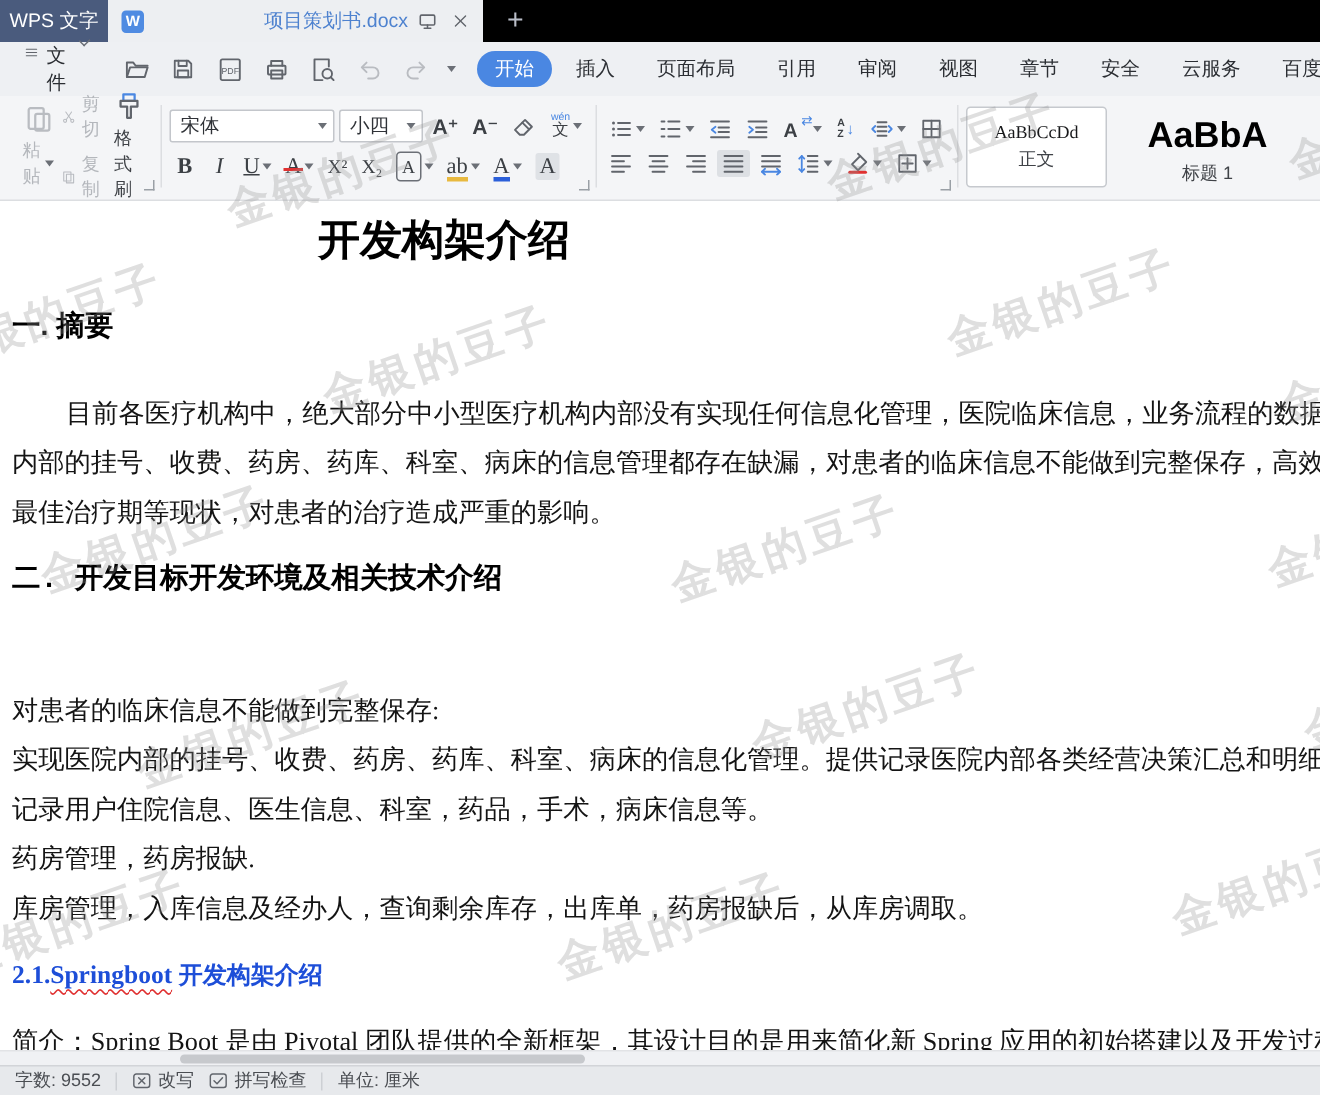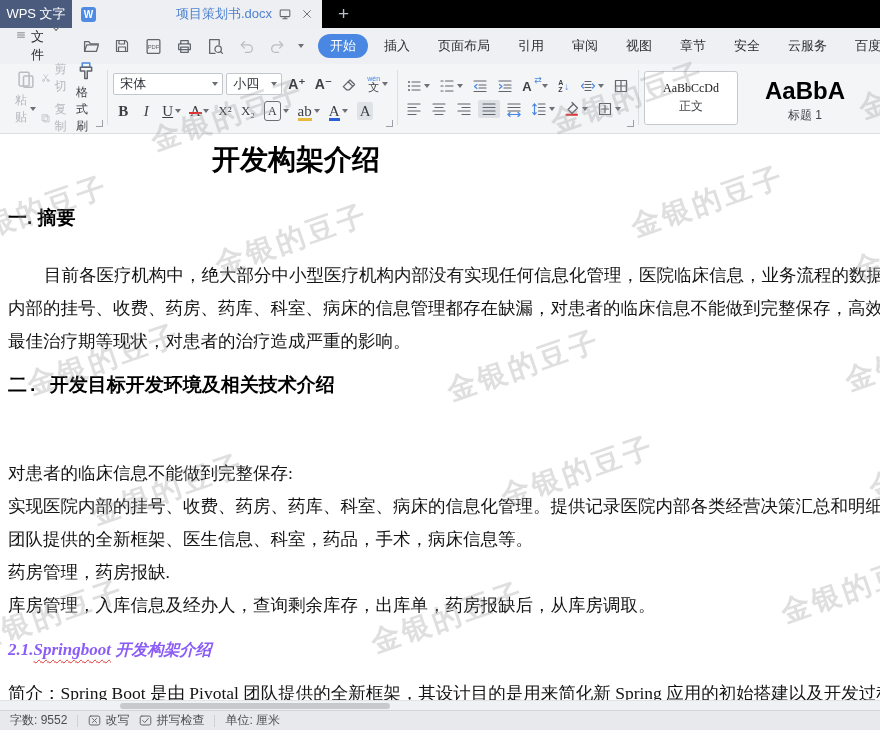--- a/index.html
+++ b/index.html
@@ -72,21 +72,21 @@
   
   .doc-area { position:relative; height:576px; background:#fff; overflow:hidden; }
   .dtitle { margin:8px 0 0 212px; font-size:28px; line-height:36px; font-weight:bold; color:#000; }
   .dh1 { margin:26px 0 0 8px; font-size:19px; line-height:27px; font-weight:bold; color:#000; white-space:nowrap; }
   .dh1.second { margin-top:15px;font-family:Liberation Mono, monospace; }
   .dp { margin:0 0 0 8px; font-size:17.5px; line-height:33px; color:#141414; font-family:"Liberation Serif","DejaVu Serif",serif; }
   .nowrap { white-space:nowrap; }
   .ind { text-indent:36px; }
   .dp.first { margin-top:28px; }
   .dp.gap { margin-top:57px; }
-  .dh3 { margin:17px 0 0 8px; font-size:16px; line-height:22px; font-weight:bold; color:#8b5cf6; white-space:nowrap;font-style:italic; }
+  .dh3 { margin:17px 0 0 8px; font-size:16px; line-height:22px; font-weight:bold; color:#1d4ed8; white-space:nowrap; }
   .dh3 .latin { font-family:"Liberation Serif","DejaVu Serif",serif; font-size:17px; }
   .wavy { text-decoration:underline; text-decoration-style:wavy; text-decoration-color:#e03131; text-decoration-thickness:1px; text-underline-offset:4px; }
   .dp.last { margin-top:16px; }
   .hscroll { position:absolute; left:0; right:0; bottom:0; height:10px; background:#f0f1f4; border-top:1px solid #e2e3e6; }
   .hthumb { position:absolute; left:120px; top:2px; width:270px; height:6px; background:#c7c9cd; border-radius:3px; }
 
   
   .statusbar { height:20px; background:#e7e9ec; border-top:1px solid #d2d4d8; display:flex; align-items:center; font-size:12px; color:#4a4d52; padding:0 10px; gap:10px; }
   .sdiv { width:1px; height:12px; background:#cdd0d4; }
   .sitem { display:flex; align-items:center; gap:4px; white-space:nowrap; }
@@ -487,21 +487,21 @@
 
   <div class="doc-area">
     <h1 class="dtitle">开发构架介绍</h1>
     <h2 class="dh1">一. 摘要</h2>
     <p class="dp first ind nowrap">目前各医疗机构中，绝大部分中小型医疗机构内部没有实现任何信息化管理，医院临床信息，业务流程的数据依然采取纸</p>
     <p class="dp nowrap">内部的挂号、收费、药房、药库、科室、病床的信息管理都存在缺漏，对患者的临床信息不能做到完整保存，高效查询，数据</p>
     <p class="dp nowrap">最佳治疗期等现状，对患者的治疗造成严重的影响。</p>
     <h2 class="dh1 second">二. 开发目标开发环境及相关技术介绍</h2>
     <p class="dp gap nowrap">对患者的临床信息不能做到完整保存:</p>
     <p class="dp nowrap">实现医院内部的挂号、收费、药房、药库、科室、病床的信息化管理。提供记录医院内部各类经营决策汇总和明细的月报表、</p>
-    <p class="dp nowrap">团队提供的全新框架、医生信息、科室，药品，手术，病床信息等。</p>
+    <p class="dp nowrap">记录用户住院信息、医生信息、科室，药品，手术，病床信息等。</p>
     <p class="dp nowrap">药房管理，药房报缺.</p>
     <p class="dp nowrap">库房管理，入库信息及经办人，查询剩余库存，出库单，药房报缺后，从库房调取。</p>
     <h3 class="dh3">
       <span class="latin">2.1.</span><span class="latin wavy">Springboot</span><span> 开发构架介绍</span>
     </h3>
     <p class="dp last nowrap">简介：Spring Boot 是由 Pivotal 团队提供的全新框架，其设计目的是用来简化新 Spring 应用的初始搭建以及开发过程。该框架</p>
     <div class="hscroll">
         <div class="hthumb"></div>
       </div>
   </div>

